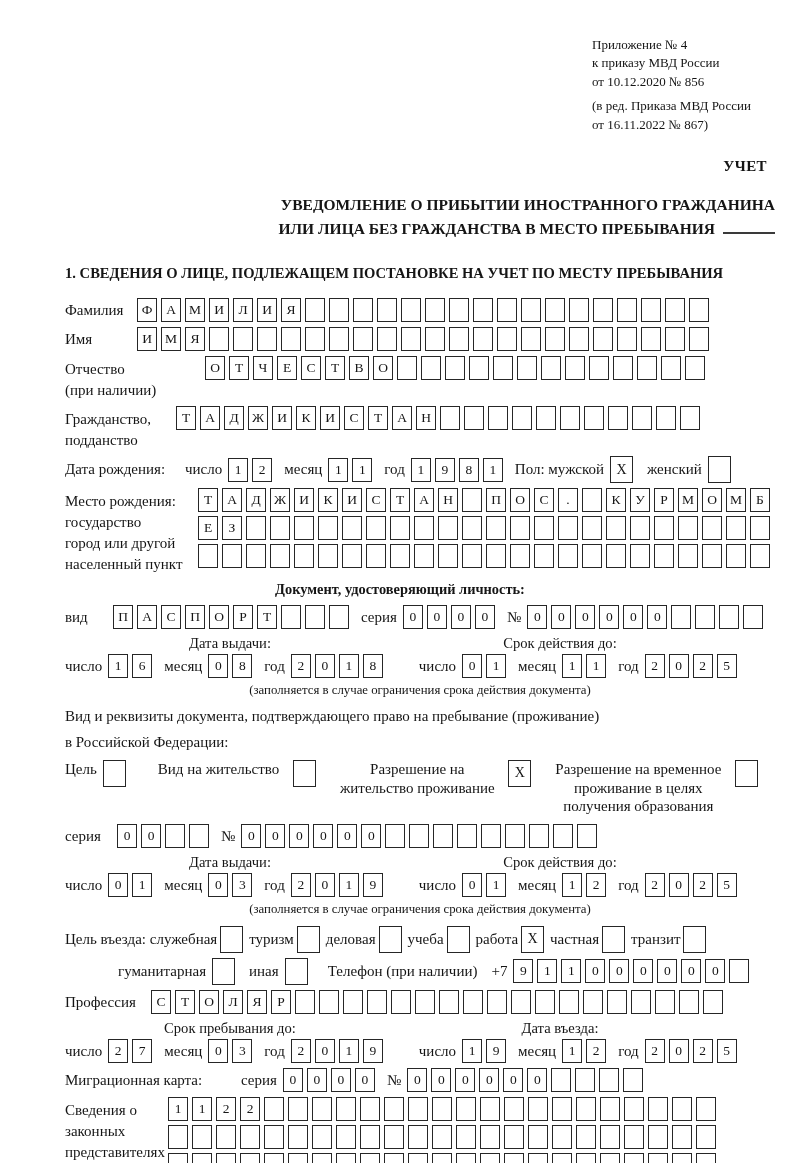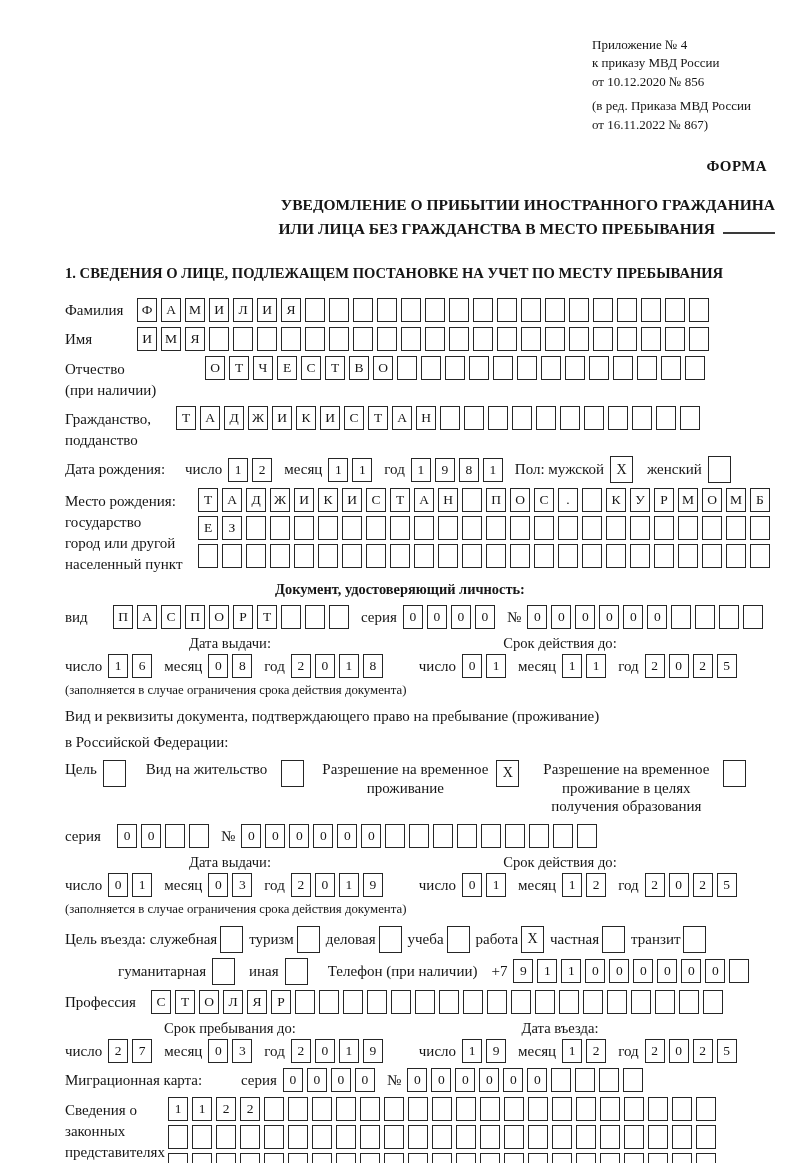--- a/index.html
+++ b/index.html
@@ -28,40 +28,40 @@
     display:inline-flex;align-items:center;justify-content:center;
     font-size:13.5px;background:#fff;
   }
   .chk{width:23px;height:27px;font-size:14px;margin-right:6px;}
   .fblock{display:flex;align-items:flex-start;margin-bottom:5px;}
   .blabel{flex:0 0 auto;line-height:21px;padding-top:3px;}
   .bright{flex:1 1 auto;}
   .cellsrow{margin-bottom:4px;display:flex;}
   .btext{margin-bottom:6px;line-height:1.3;}
   .center-bold{text-align:center;font-weight:bold;font-size:14.4px;margin:2px 40px 6px 0;}
-  .note-right{text-align:left;font-size:12.8px;margin:-1px 0 8px;}
+  .note-right{text-align:center;font-size:12.8px;margin:-1px 0 8px;}
   .para{font-size:15px;margin-bottom:7px;}
   .hdr-line{margin-bottom:2px;font-size:14.6px;}
   .tight .lbl{margin-right:3px;}
   .tight .chk{margin-right:3px;}
 </style>
 </head>
 <body>
 
 <div class="page">
 
   <div class="hdr-right">
     <div>Приложение № 4</div>
     <div>к приказу МВД России</div>
     <div>от 10.12.2020 № 856</div>
     <div class="ed-gap">(в ред. Приказа МВД России</div>
     <div>от 16.11.2022 № 867)</div>
   </div>
 
-  <div class="form-label">ФОРМА</div>
+  <div class="form-label">УЧЕТ</div>
 
   <div class="title">
     <div>УВЕДОМЛЕНИЕ О ПРИБЫТИИ ИНОСТРАННОГО ГРАЖДАНИНА</div>
     <div><span>ИЛИ ЛИЦА БЕЗ ГРАЖДАНСТВА В МЕСТО ПРЕБЫВАНИЯ</span><span class="blank"></span></div>
   </div>
 
   <div class="sect">1. СВЕДЕНИЯ О ЛИЦЕ, ПОДЛЕЖАЩЕМ ПОСТАНОВКЕ НА УЧЕТ ПО МЕСТУ ПРЕБЫВАНИЯ</div>
 
   <div id="form-body">
       <div class="fline ">
@@ -383,23 +383,23 @@
           <span class="cell">2</span>
           <span class="cell">5</span>
         </span>
       </div>
       <div class="btext note-right">(заполняется в случае ограничения срока действия документа)</div>
       <div class="btext para">Вид и реквизиты документа, подтверждающего право на пребывание (проживание)</div>
       <div class="btext para">в Российской Федерации:</div>
       <div class="fline top-line">
         <span class="lbl">Цель</span>
         <span class="cell chk"></span>
-        <span class="lbl" style="margin-left: 14px;">Вид на жительство</span>
+        <span class="lbl" style="margin-left: 26px;">Вид на жительство</span>
         <span class="cell chk" style="margin-left: 8px;"></span>
-        <span class="lbl ctr" style="width: 170px; margin-left: 10px;">Разрешение на временное проживание</span>
+        <span class="lbl ctr" style="width: 170px; margin-left: 10px;">Разрешение на жительство проживание</span>
         <span class="cell chk" style="margin-left: 6px;">X</span>
         <span class="lbl ctr" style="width: 182px; margin-left: 10px;">Разрешение на временное проживание в целях получения образования</span>
         <span class="cell chk" style="margin-left: 6px;"></span>
       </div>
       <div class="fline ">
         <span class="lbl" style="width: 46px;">серия</span>
         <span class="cellrun">
           <span class="cell">0</span>
           <span class="cell">0</span>
           <span class="cell"></span>

